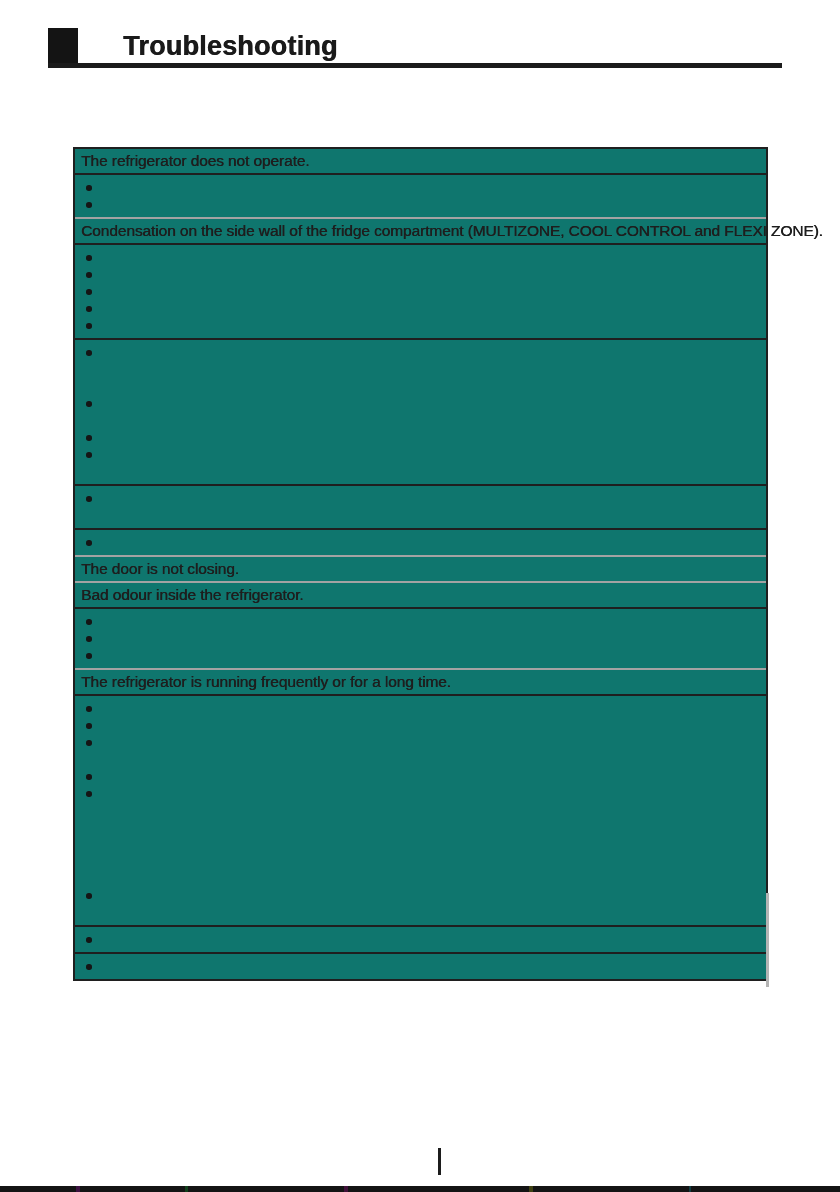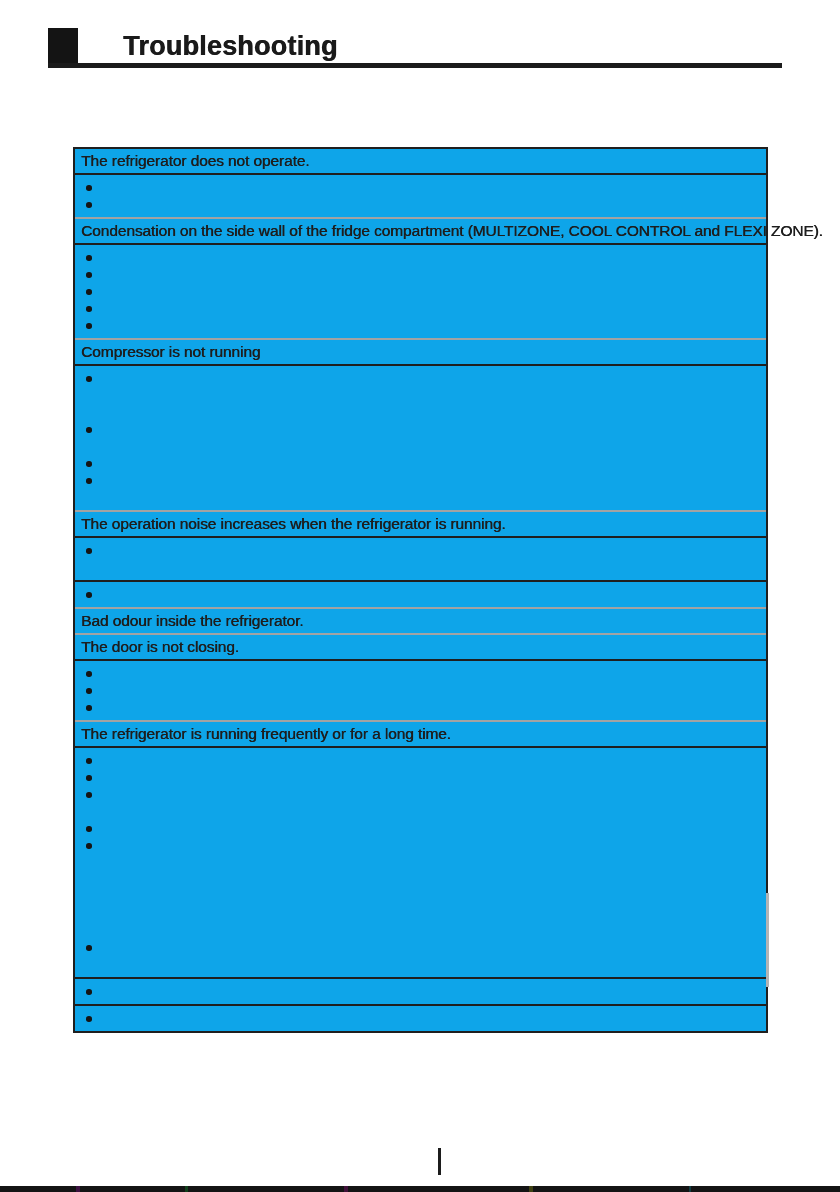--- a/index.html
+++ b/index.html
@@ -29,21 +29,21 @@
     position:absolute; left:48px; top:63px;
     width:734px; height:5px; background:#1b1b1b;
   }
 
   
   .ts-table {
     position:absolute; left:73px; top:147px;
     width:695px;
     border:2px solid #1f1f1f;
     box-sizing:border-box;
-    background:#0ea5e9;
+    background:#0f766e;
   }
   .row-header {
     border-top:2px solid #a3a3a3;
     padding:3px 6px 4px 6px;
     font-size:15.5px; line-height:17px;
     color:#1e1e1e;
     text-shadow:0.45px 0 0 currentColor;
     letter-spacing:-0.1px;
     white-space:nowrap;
   }
@@ -113,49 +113,47 @@
         <div class="bullet-line" style="height: 17px;">
           <span class="dot"></span>
         </div>
         <div class="bullet-line" style="height: 17px;">
           <span class="dot"></span>
         </div>
         <div class="bullet-line" style="height: 17px;">
           <span class="dot"></span>
         </div>
       </div>
-      <div class="row-header">Compressor is not running</div>
       <div class="row-body">
         <div class="bullet-line" style="height: 51px;">
           <span class="dot"></span>
         </div>
         <div class="bullet-line" style="height: 34px;">
           <span class="dot"></span>
         </div>
         <div class="bullet-line" style="height: 17px;">
           <span class="dot"></span>
         </div>
         <div class="bullet-line" style="height: 17px;">
           <span class="dot"></span>
         </div>
         <div style="height: 17px;"></div>
       </div>
-      <div class="row-header">The operation noise increases when the refrigerator is running.</div>
-      <div class="row-body">
-        <div class="bullet-line" style="height: 34px;">
-          <span class="dot"></span>
-        </div>
-      </div>
-      <div class="row-body">
-        <div class="bullet-line" style="height: 17px;">
-          <span class="dot"></span>
-        </div>
-      </div>
+      <div class="row-body">
+        <div class="bullet-line" style="height: 34px;">
+          <span class="dot"></span>
+        </div>
+      </div>
+      <div class="row-body">
+        <div class="bullet-line" style="height: 17px;">
+          <span class="dot"></span>
+        </div>
+      </div>
+      <div class="row-header">The door is not closing.</div>
       <div class="row-header">Bad odour inside the refrigerator.</div>
-      <div class="row-header">The door is not closing.</div>
       <div class="row-body">
         <div class="bullet-line" style="height: 17px;">
           <span class="dot"></span>
         </div>
         <div class="bullet-line" style="height: 17px;">
           <span class="dot"></span>
         </div>
         <div class="bullet-line" style="height: 17px;">
           <span class="dot"></span>
         </div>

